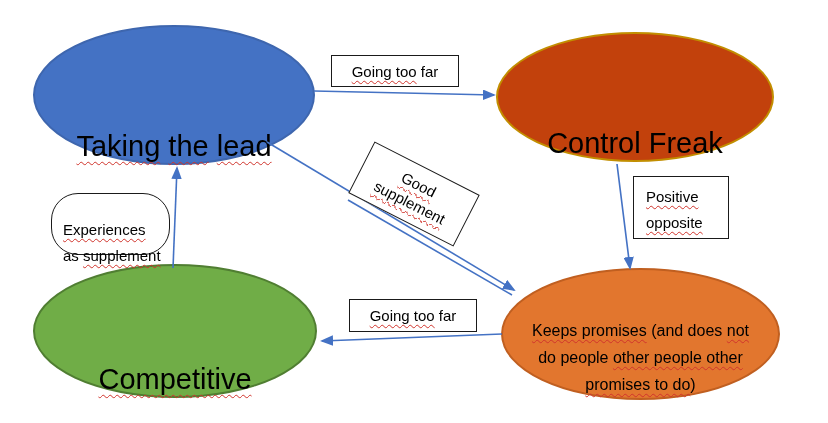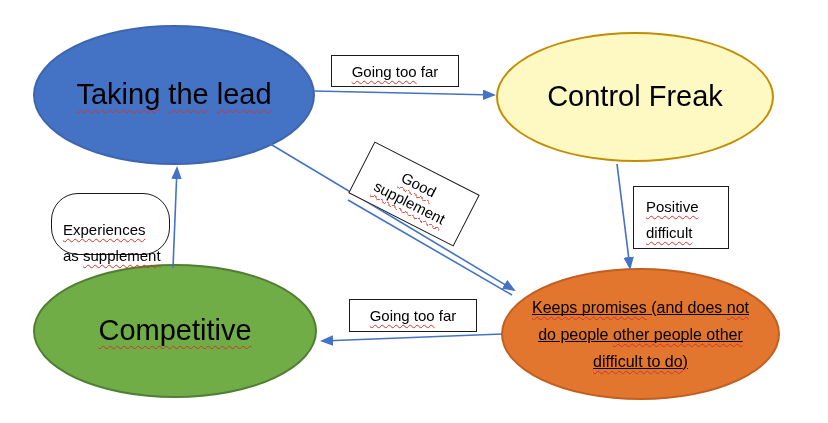--- a/index.html
+++ b/index.html
@@ -18,21 +18,21 @@
     overflow: hidden;
   }
   .canvas { position: absolute; inset: 0; }
 
   
   .node {
     position: absolute;
     border-radius: 50%;
     border: 2.5px solid #000;
     display: flex;
-    align-items: center;
+    align-items: flex-end;
     justify-content: center;
     text-align: center;
     z-index: 1;
   }
   .node-label { line-height: 1.15; }
   .node-label.big { font-size: 29px; letter-spacing: 0px; }
   .node-label.multi { font-size: 16px; line-height: 27px; width: 260px; }
 
   .node-taking   { left: 33px;  top: 25px;  width: 282px; height: 140px; }
   .node-control  { left: 496px; top: 32px;  width: 278px; height: 130px; }
@@ -44,21 +44,21 @@
     position: absolute;
     background: #ffffff;
     border: 1.8px solid var(--box-border);
     font-size: 15px;
     z-index: 3;
   }
   .box-going-top    { left: 331px; top: 55px;  width: 128px; height: 32px;
                       display: flex; align-items: center; justify-content: center; }
   .box-going-bottom { left: 349px; top: 299px; width: 128px; height: 33px;
                       display: flex; align-items: center; justify-content: center; }
-  .box-positive     { left: 633px; top: 186px; width: 96px;  height: 63px;
+  .box-positive     { left: 633px; top: 176px; width: 96px;  height: 63px;
                       padding: 7px 0 0 12px; line-height: 26px; }
   .box-experiences  { left: 51px;  top: 193px; width: 119px; height: 62px;
                       padding: 23px 0 0 11px; line-height: 26px; border-radius: 27px; }
   .box-supplement   { left: 355px; top: 165px; width: 118px; height: 58px;
                       transform: rotate(27deg);
                       display: flex; flex-direction: column;
                       align-items: center; justify-content: center;
                       text-align: center; line-height: 20px; }
 
   
@@ -83,33 +83,33 @@
 </style>
 </head>
 <body>
 
 <div class="canvas">
 
   <div class="node node-taking" style="background-color: rgb(68, 114, 196); border-color: rgb(62, 102, 174);">
     <div class="node-label big"><span class="squiggle">Taking</span><span> </span><span class="squiggle">the</span><span> </span><span class="squiggle">lead</span></div>
   </div>
 
-  <div class="node node-control" style="background-color: #fef9c3; border-color: rgb(194, 142, 0);">
+  <div class="node node-control" style="background-color: #c2410c; border-color: rgb(194, 142, 0);">
     <div class="node-label big"><span>Control Freak</span></div>
   </div>
 
   <div class="node node-compet" style="background-color: rgb(112, 173, 71); border-color: rgb(80, 126, 50);">
     <div class="node-label big"><span class="squiggle">Competitive</span></div>
   </div>
 
-  <div class="node node-keeps" style="background-color: rgb(226, 118, 46); border-color: rgb(192, 95, 32); text-decoration: underline;">
+  <div class="node node-keeps" style="background-color: rgb(226, 118, 46); border-color: rgb(192, 95, 32);">
     <div class="node-label multi">
       <div><span class="squiggle">Keeps promises</span><span> (and does </span><span class="squiggle">not</span></div>
       <div><span>do people </span><span class="squiggle">other people other</span></div>
-      <div><span class="squiggle">difficult to do</span><span>)</span></div>
+      <div><span class="squiggle">promises to do</span><span>)</span></div>
     </div>
   </div>
 
   <svg class="arrows" width="828" height="423" viewBox="0 0 828 423">
     <defs>
       <marker id="ah" viewBox="0 0 10 8" refX="8.5" refY="4" markerWidth="13" markerHeight="10.5" markerUnits="userSpaceOnUse" orient="auto">
         <path class="ah-path" d="M0 0 L10 4 L0 8 Z"></path>
       </marker>
     </defs>
     <line class="arrow" x1="314" y1="91" x2="494" y2="95" marker-end="url(#ah)"></line>
@@ -124,21 +124,21 @@
     <span><span class="squiggle">Going too</span><span> far</span></span>
   </div>
 
   <div class="label-box box-supplement">
     <div><span class="squiggle">Good</span></div>
     <div><span class="squiggle">supplement</span></div>
   </div>
 
   <div class="label-box box-positive">
     <div><span class="squiggle">Positive</span></div>
-    <div><span class="squiggle">difficult</span></div>
+    <div><span class="squiggle">opposite</span></div>
   </div>
 
   <div class="label-box box-experiences">
     <div><span class="squiggle">Experiences</span></div>
     <div><span>as </span><span class="squiggle">supplement</span></div>
   </div>
 
   <div class="label-box box-going-bottom">
     <span><span class="squiggle">Going too</span><span> far</span></span>
   </div>

